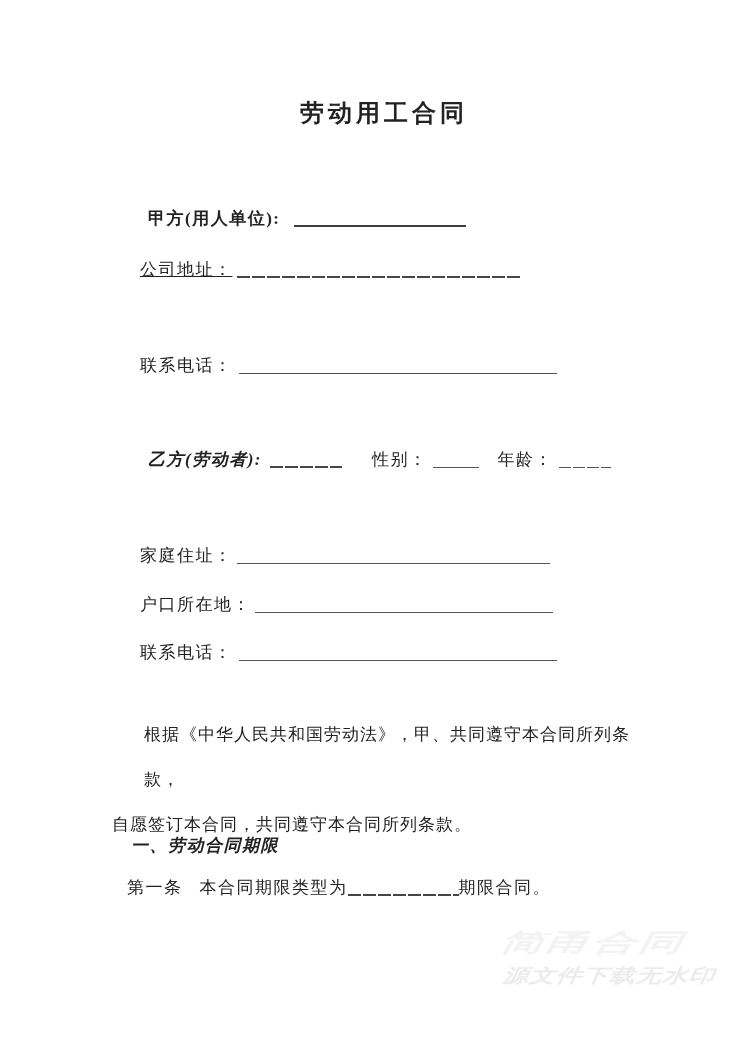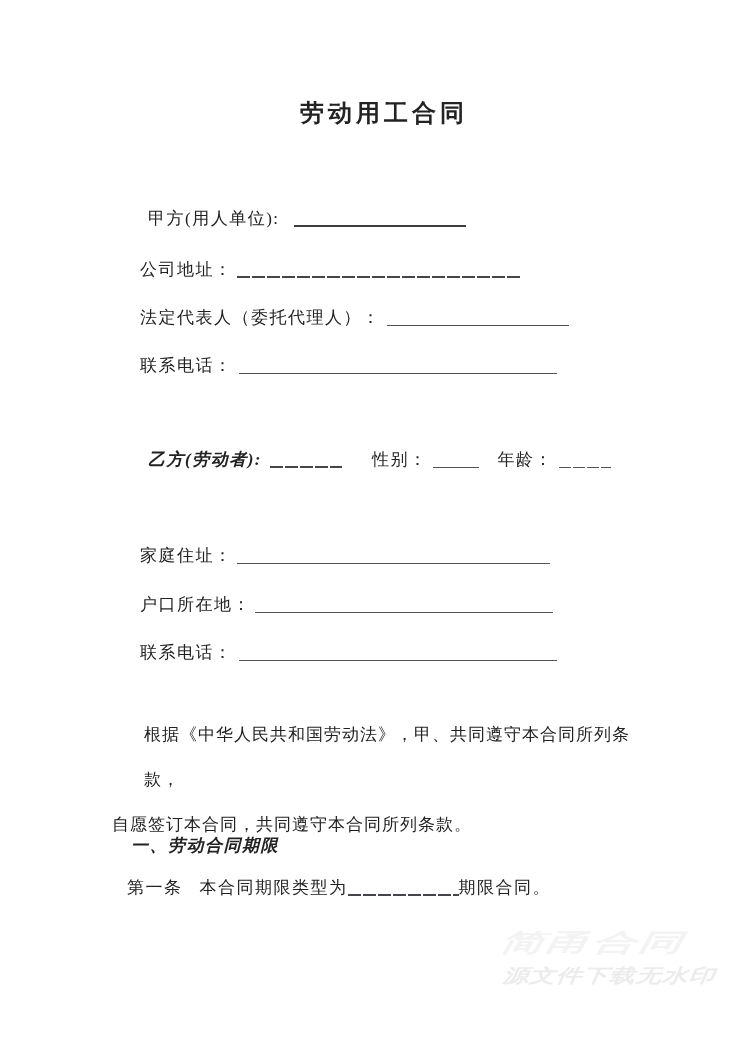--- a/index.html
+++ b/index.html
@@ -17,21 +17,21 @@
     position:absolute; top:97px; left:0; width:742px;
     text-align:center;
     font-size:24px; font-weight:bold; letter-spacing:4px;
     transform:translateX(13px);
   }
 
   .row {
     position:absolute; white-space:nowrap;
     font-size:17px; line-height:24px; letter-spacing:1.5px;
   }
-  .b  { font-weight:normal; }
+  .b  { font-weight:bold; }
   .bi { font-weight:bold; font-style:italic; }
 
   
   .blank {
     display:inline-block; height:18px;
     position:relative; top:3px;
   }
   .blank.solid { border-bottom:1px solid #55534f; }
   .blank.thick { border-bottom:2px solid #3d3d3c; }
   .blank.score {
@@ -90,27 +90,24 @@
 
   <div class="wm-brand">简甬合同</div>
   <div class="wm-tagline">源文件下载无水印</div>
 
   <div class="title">劳动用工合同</div>
 
   <div class="row" style="top:204px; left:148px;">
     <span class="b">甲方(用人单位):</span><span class="blank thick ml14" style="width:172px;"></span>
   </div>
 
-  <div class="row" style="top:256px; left:140px;">
+  <div class="row" style="top:256px; left:140px;text-decoration:underline;">
     <span>公司地址：</span><span class="blank score ml4" style="width:283px;"></span>
   </div>
 
-  <div class="row" style="top:304px; left:140px;">
-    <span>法定代表人（委托代理人）：</span><span class="blank solid ml6" style="width:182px;"></span>
-  </div>
 
   <div class="row" style="top:352px; left:140px;">
     <span>联系电话：</span><span class="blank solid ml6" style="width:318px;"></span>
   </div>
 
   <div class="row" style="top:446px; left:148px;">
     <span class="bi">乙方(劳动者):</span><span class="blank score ml8" style="width:72px;"></span><span class="ml30">性别：</span><span class="blank solid ml6" style="width:46px;"></span><span class="ml18">年龄：</span><span class="blank score-thin ml6" style="width:52px;"></span>
   </div>
 
 

